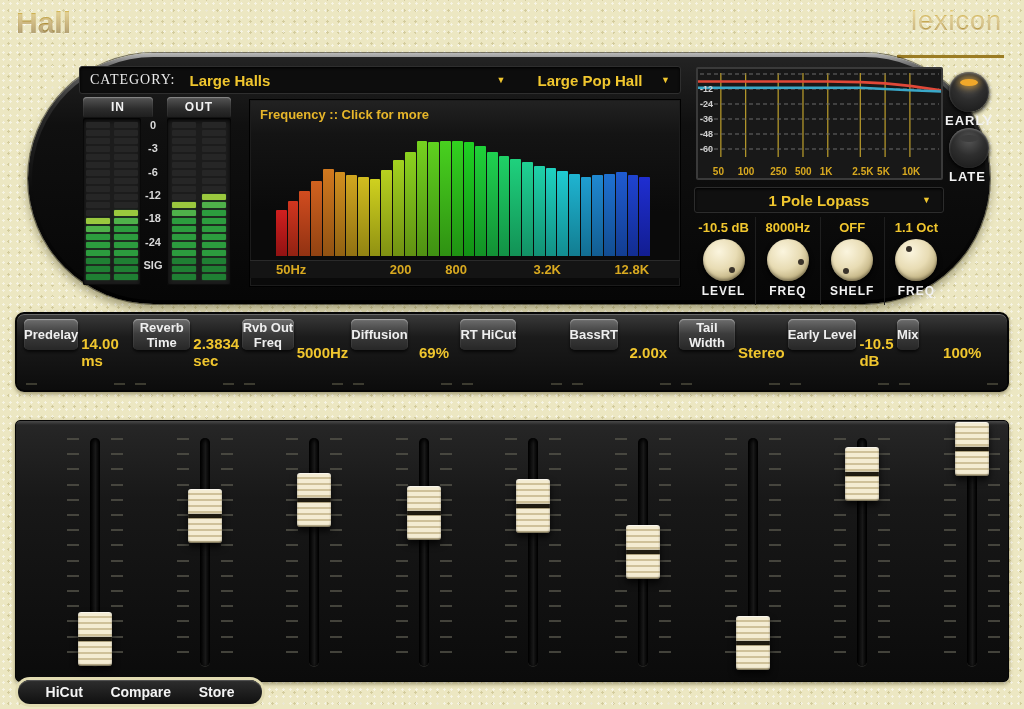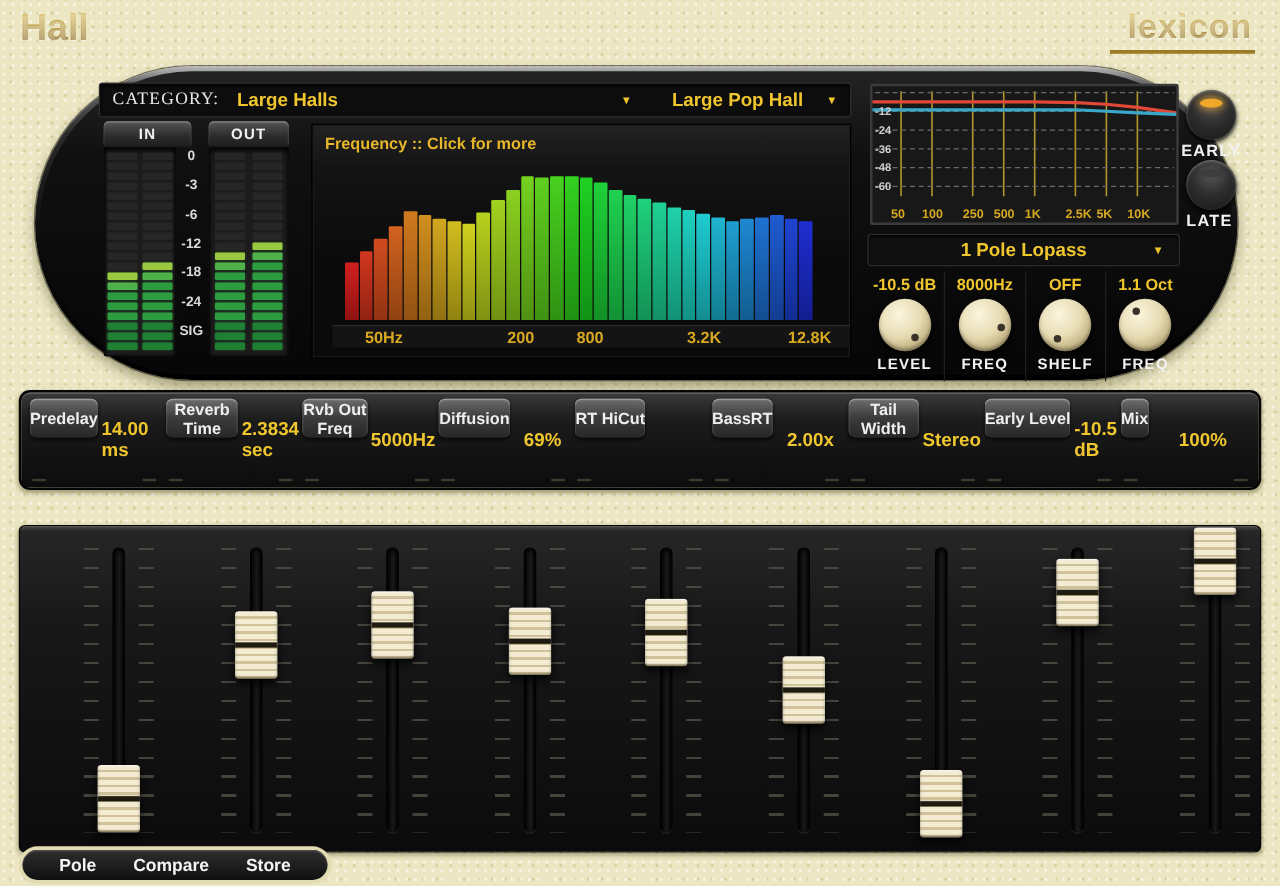--- a/index.html
+++ b/index.html
@@ -19,24 +19,24 @@
   
   .logo-hall {
     position:absolute; left:16px; top:6px;
     font-size:30px; font-weight:bold; letter-spacing:0;
     background:linear-gradient(180deg,#d9bd5a 10%,#a8862e 55%,#6e5413 95%);
     -webkit-background-clip:text; background-clip:text; color:transparent;
     text-shadow:0 1px 1px rgba(255,255,255,.4);
   }
   .logo-lexicon {
     position:absolute; right:20px; top:6px;
-    font-size:27px; font-weight:bold; letter-spacing:1px;
+    font-size:27px; font-weight:normal; letter-spacing:1px;
     background:linear-gradient(180deg,#dfc468 10%,#a8862e 55%,#6e5413 95%);
     -webkit-background-clip:text; background-clip:text; color:transparent;
-    border-bottom:3px solid #9b7c24; padding:0 2px 3px 14px;
+    border-bottom:3px solid #9b7c24; padding:0 2px 18px 14px;
     text-shadow:0 1px 1px rgba(255,255,255,.4);
   }
 
   
   .top-panel {
     position:absolute; left:28px; top:53px; width:962px; height:251px;
     border-radius:126px;
     background:linear-gradient(180deg,#b9b9b9 0%,#6a6a6a 5%,#2a2a2a 22%,#0c0c0c 55%,#000 100%);
     box-shadow:0 5px 10px rgba(60,55,20,.45), 0 0 0 1px rgba(0,0,0,.5);
     padding:4px;
@@ -95,21 +95,21 @@
     background:linear-gradient(180deg,#222 0%,#141414 18%,#0a0a0a 60%);
     border:1px solid #000; box-shadow:inset 0 0 0 1px #1c1c1c;
   }
   .freq-title { position:absolute; left:10px; top:7px; color:#e7b62a; font-size:13px; font-weight:bold; }
   .fbars {
     position:absolute; left:26px; right:30px; top:40px; bottom:30px;
     display:flex; align-items:flex-end; gap:1px;
   }
   .fbar { flex:1; border-radius:1px 1px 0 0; }
   .freq-axis {
-    position:absolute; left:16px; right:0; bottom:8px; height:18px;
+    position:absolute; left:0; right:0; bottom:8px; height:18px;
     background:#141414; border-top:1px solid #2a2a2a;
   }
   .freq-axis span {
     position:absolute; top:1px; color:#d8a920; font-size:13px; font-weight:bold;
   }
 
   
   .eq-graph {
     position:absolute; left:664px; top:10px; width:247px; height:113px;
     background:#181818; border:2px solid #3a3a3a; border-radius:2px;
@@ -549,18 +549,18 @@
       </div>
       <div class="fader-col" style="left: 900.8px;">
         <div class="tickcol lt"></div>
         <div class="tickcol rt"></div>
         <div class="ftrack"></div>
         <div class="fcap" style="top: 1.4px;"></div>
       </div>
     </div>
 
   <div class="footer-pill" id="footer-pill">
-      <button class="footer-btn">Pole</button>
+      <button class="footer-btn">HiCut</button>
       <button class="footer-btn">Compare</button>
       <button class="footer-btn">Store</button>
     </div>
 
 </div>
 
 </body></html>

